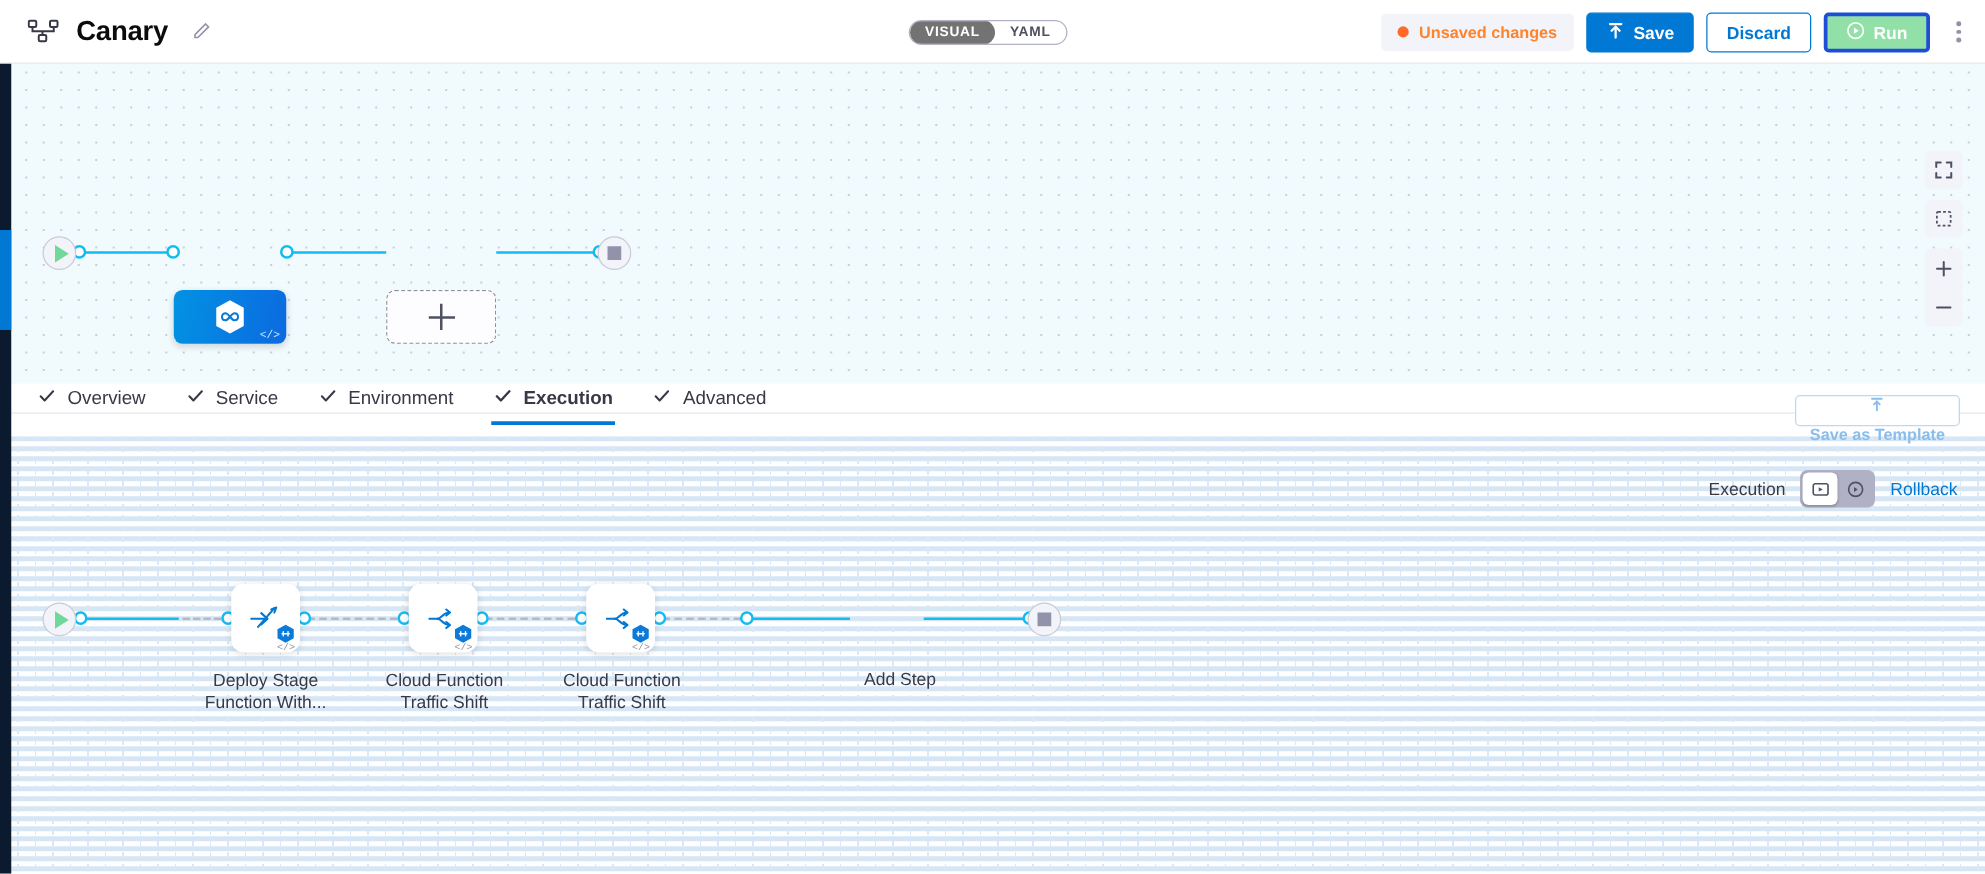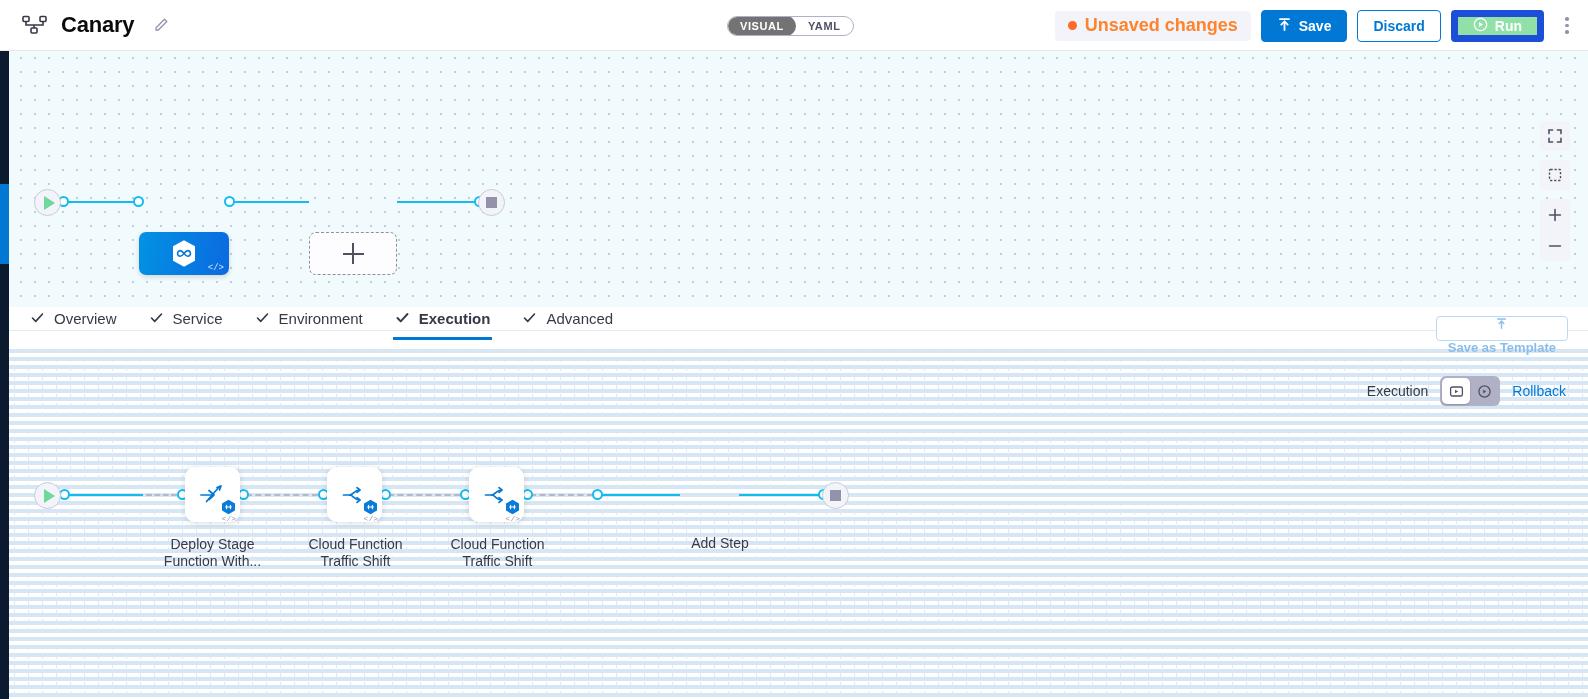--- a/index.html
+++ b/index.html
@@ -47,31 +47,31 @@
   .mode-opt.active { background: #737373; color: #fff; border-radius: 10px; }
 
   .hdr-right {
     position: absolute; right: 10px; top: 0; height: 51px;
     display: flex; align-items: center; gap: 10px;
   }
   .unsaved-chip {
     display: flex; align-items: center; gap: 8px;
     background: #f3f3fa; border-radius: 4px;
     height: 30px; padding: 0 13px;
-    font-size: 18px; font-weight: bold; color: #ff832b;
+    font-size: 13px; font-weight: bold; color: #ff832b;
   }
   .dot-orange { width: 9px; height: 9px; border-radius: 50%; background: #ff6b26; }
   .btn {
     height: 32px; border-radius: 4px; display: flex; align-items: center;
     gap: 7px; padding: 0 15px; font-size: 14px; font-weight: bold;
     cursor: pointer; white-space: nowrap;
   }
   .btn-save { background: #0278d5; color: #fff; border: 1px solid #0278d5; }
   .btn-discard { background: #fff; color: #0278d5; border: 1px solid #0278d5; }
-  .btn-run { background: #90e0a8; color: #ffffff; border: 7px solid #1d4ed8; }
+  .btn-run { background: #90e0a8; color: #ffffff; border: 3px solid #1d4ed8; }
   .btn svg { width: 15px; height: 15px; }
   .kebab {
     width: 22px; height: 32px; display: flex; flex-direction: column;
     align-items: center; justify-content: center; gap: 3px; cursor: pointer;
     margin-left: 2px;
   }
   .kebab i { width: 3.5px; height: 3.5px; border-radius: 50%; background: #9293ab; display: block; }
 
   
   .canvas-top {

